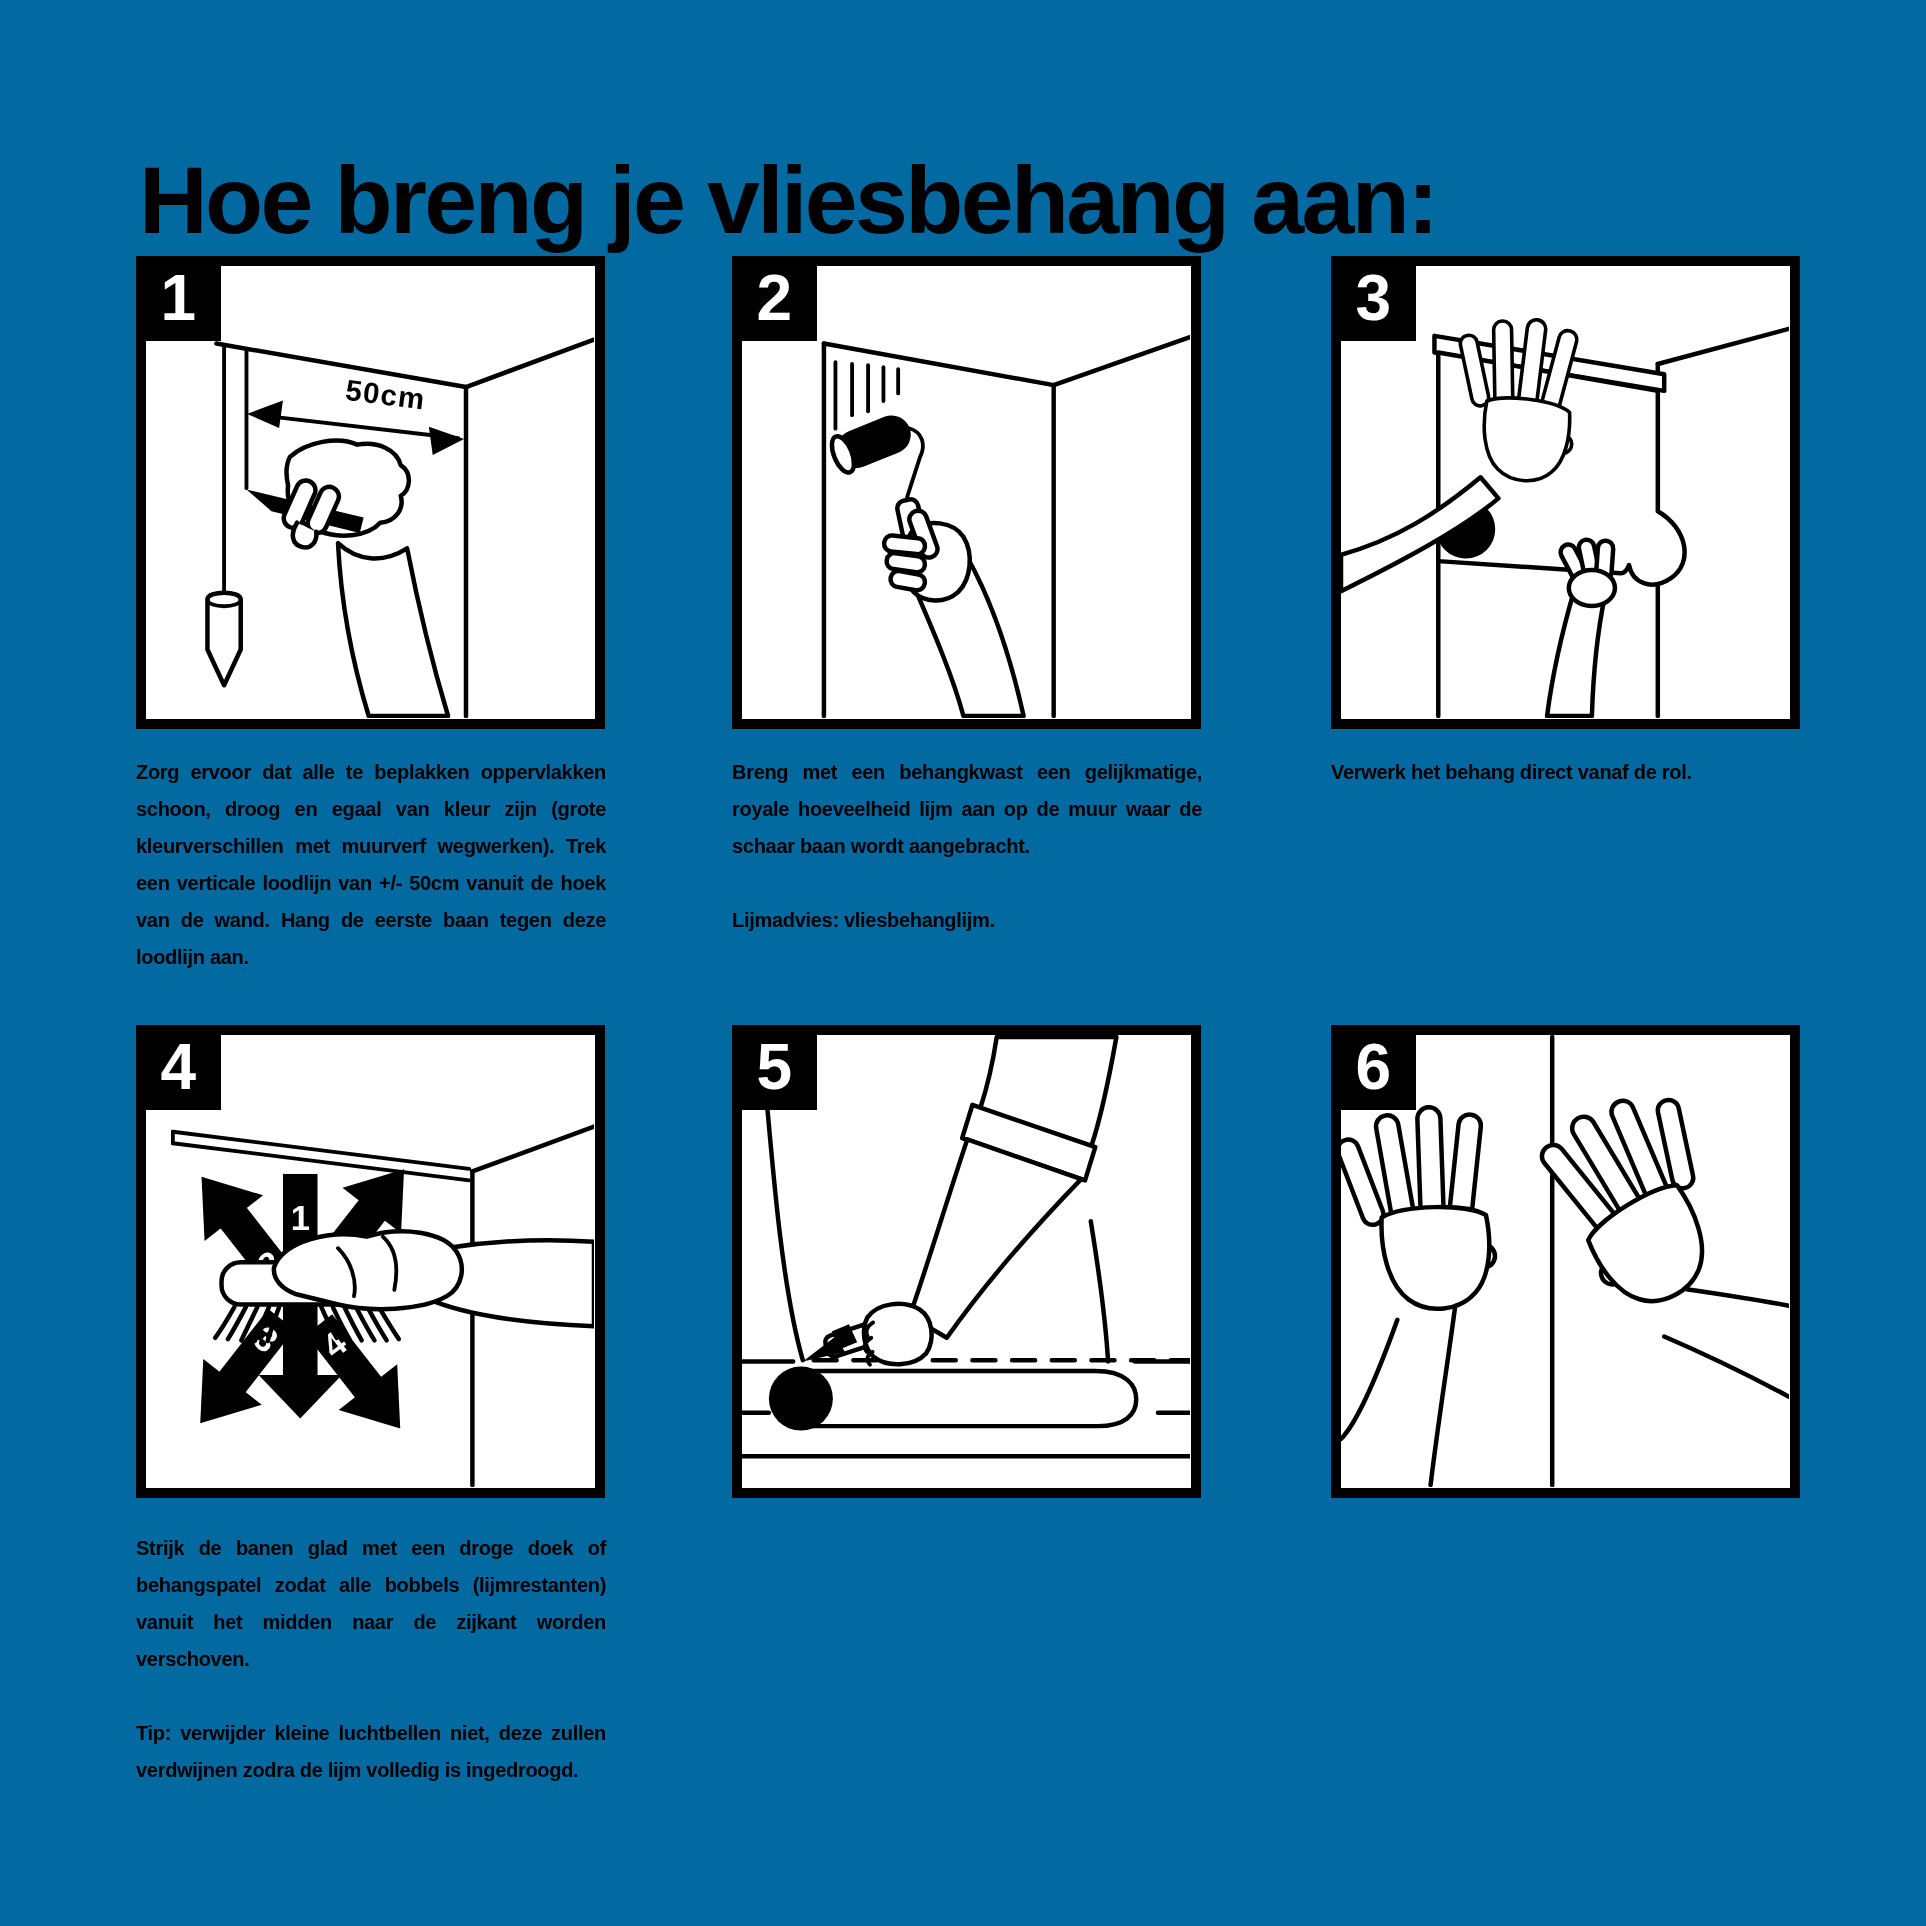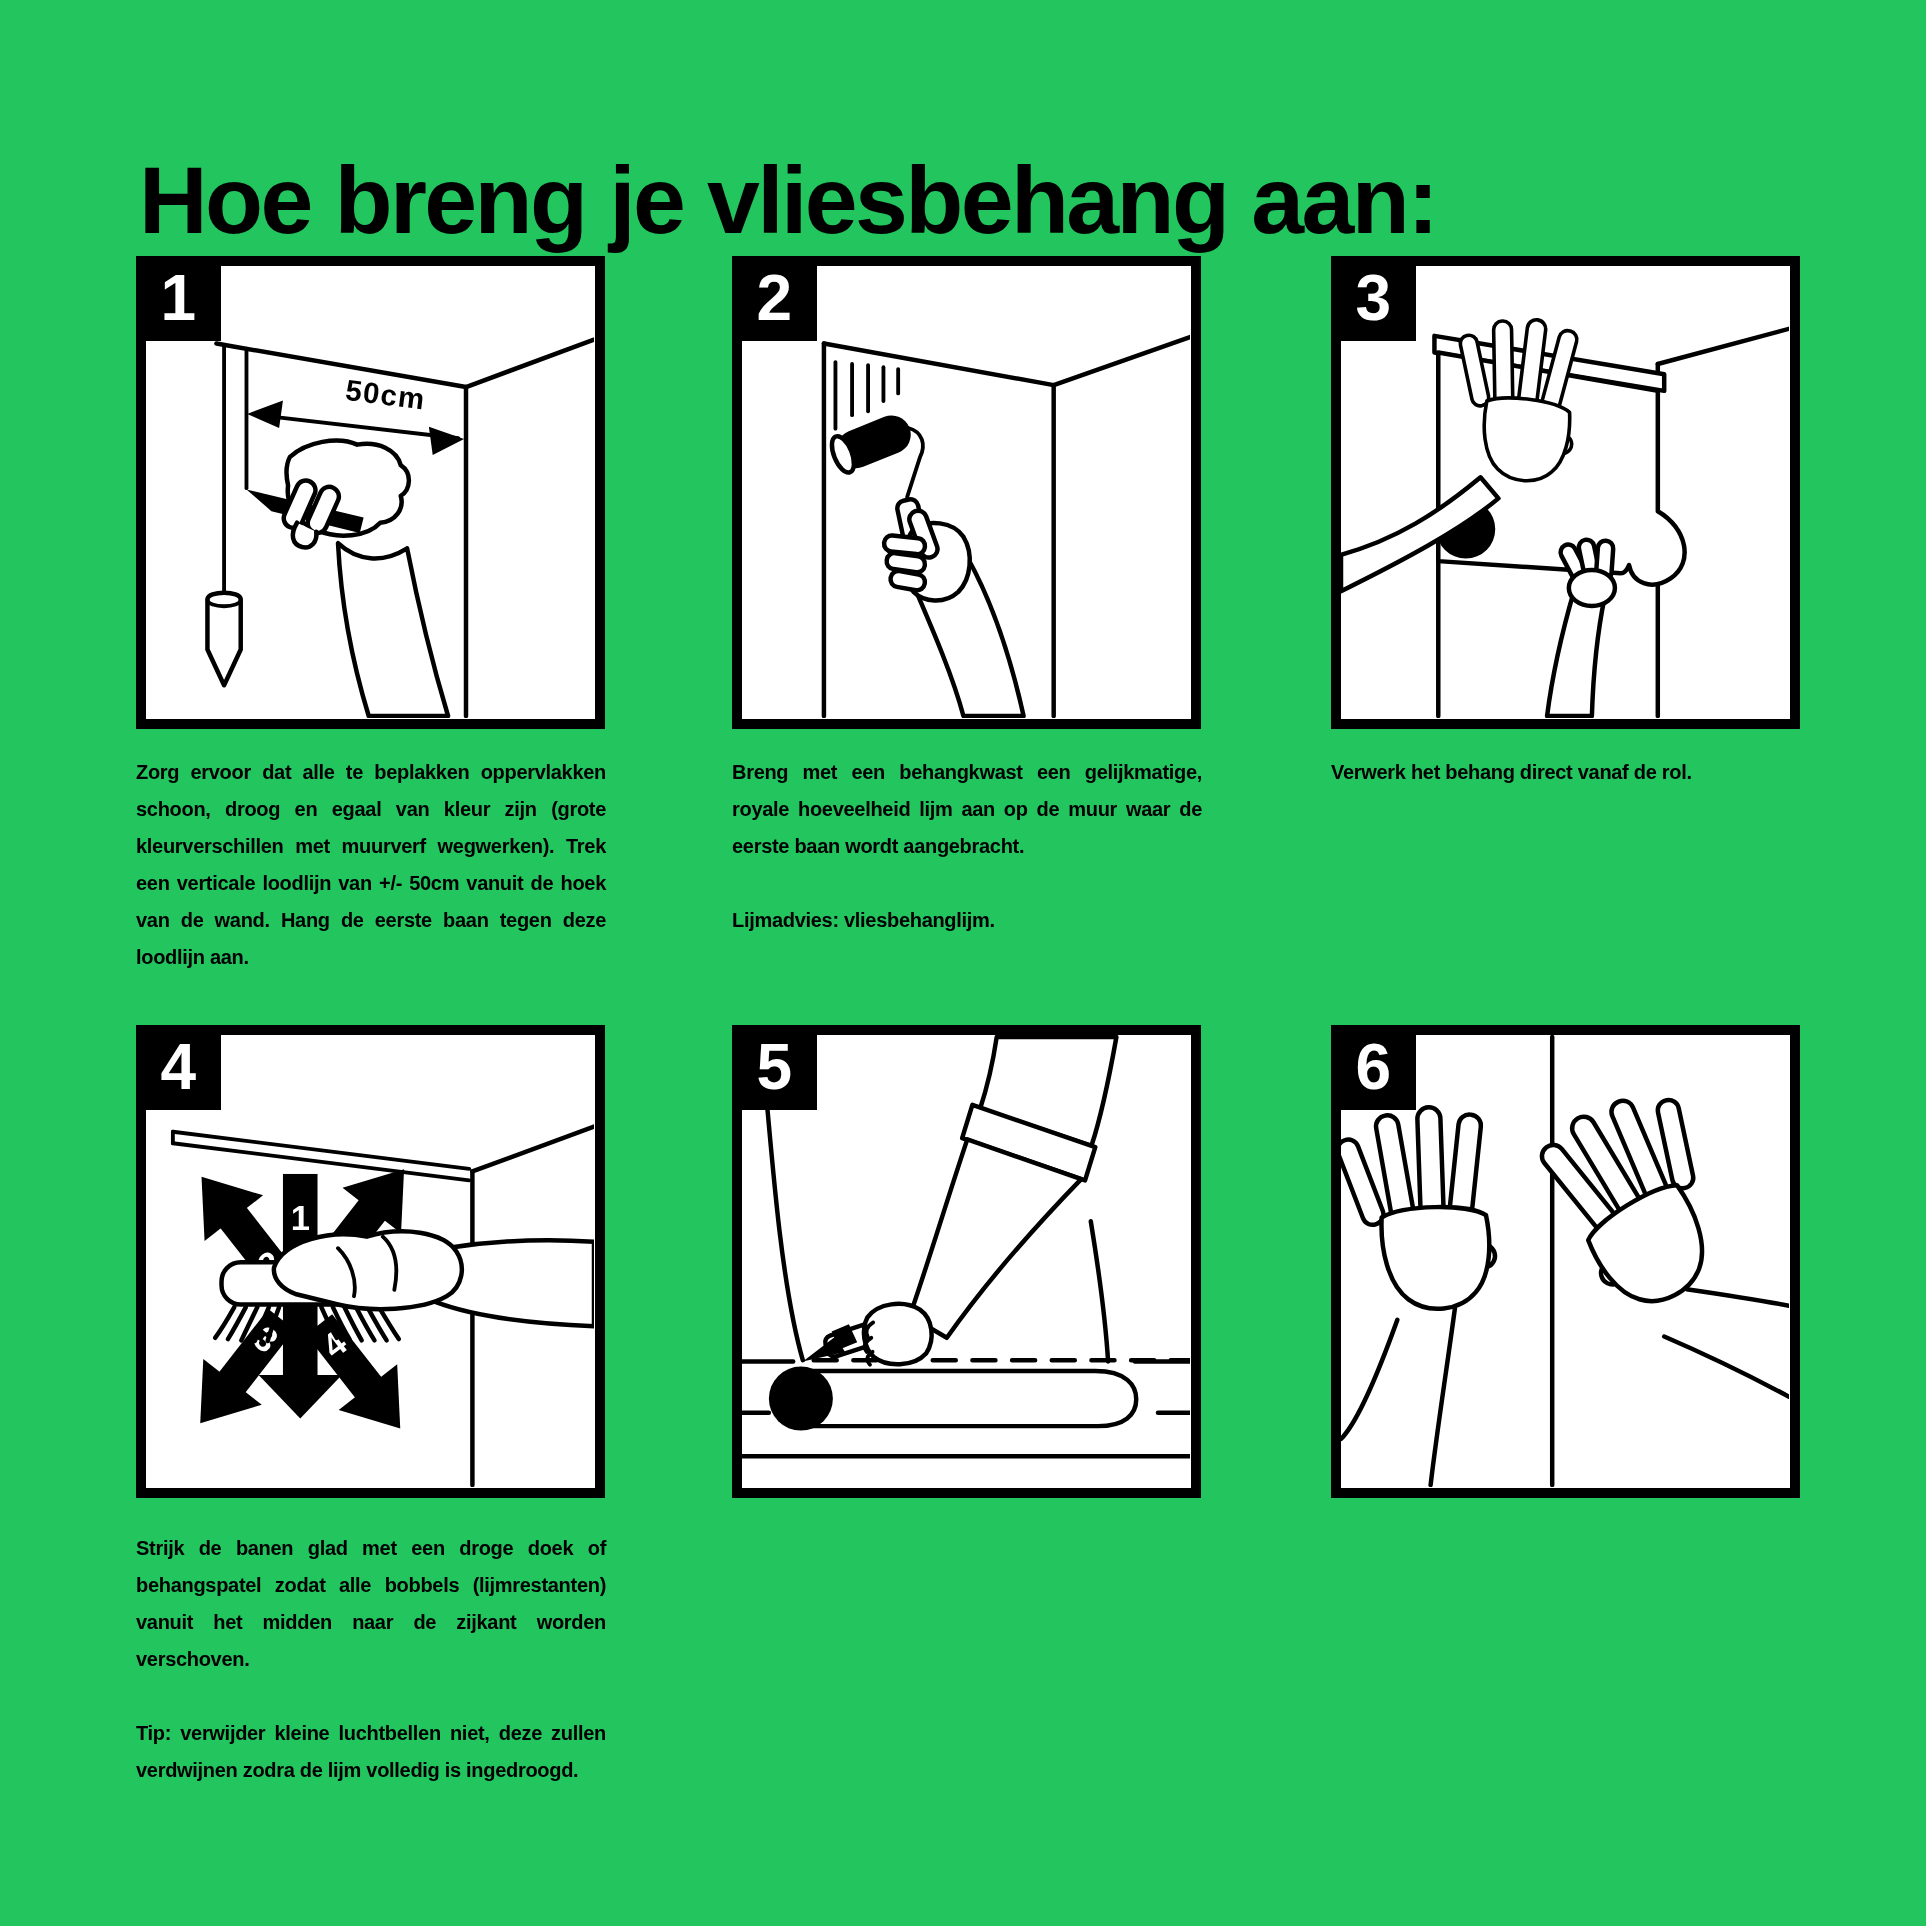--- a/index.html
+++ b/index.html
@@ -1,16 +1,16 @@
 <!DOCTYPE html>
 <html style="font-size:10.3px"><head>
 <meta charset="utf-8">
 <style>
   html,body{margin:0;padding:0;background:#fff;}
-  .page{position:relative;width:1926px;height:1926px;background:#22c55e;overflow:hidden;
+  .page{position:relative;width:1926px;height:1926px;background:#0369a1;overflow:hidden;
         font-family:"Liberation Sans",sans-serif;color:#000;}
   .title{position:absolute;left:139px;top:82px;font-size:95px;font-weight:bold;
          letter-spacing:-2.6px;white-space:nowrap;}
   .panel{position:absolute;width:469px;height:473px;border:10.3px solid #000;
          box-sizing:border-box;background:#fff;}
   .badge{position:absolute;left:-10.3px;top:-10.3px;width:85px;height:85px;background:#000;
          color:#fff;display:flex;align-items:center;justify-content:center;
          font-size:64px;font-weight:bold;line-height:1;}
   .art{position:absolute;left:0;top:0;width:448px;height:452px;}
   .caption{position:absolute;width:470px;font-size:20px;line-height:37px;font-weight:bold;
@@ -281,21 +281,21 @@
     </svg>
     <div class="badge">
       <span>6</span>
     </div>
   </div>
 
   <div class="caption" id="c1">
     <p>Zorg ervoor dat alle te beplakken oppervlakken schoon, droog en egaal van kleur zijn (grote kleurverschillen met muurverf wegwerken). Trek een verticale loodlijn van +/- 50cm vanuit de hoek van de wand. Hang de eerste baan tegen deze loodlijn aan.</p>
   </div>
   <div class="caption" id="c2">
-    <p>Breng met een behangkwast een gelijkmatige, royale hoeveelheid lijm aan op de muur waar de eerste baan wordt aangebracht.</p>
+    <p>Breng met een behangkwast een gelijkmatige, royale hoeveelheid lijm aan op de muur waar de schaar baan wordt aangebracht.</p>
     <p class="gap">Lijmadvies: vliesbehanglijm.</p>
   </div>
   <div class="caption" id="c3">
     <p>Verwerk het behang direct vanaf de rol.</p>
   </div>
   <div class="caption" id="c4">
     <p>Strijk de banen glad met een droge doek of behangspatel zodat alle bobbels (lijmrestanten) vanuit het midden naar de zijkant worden verschoven.</p>
     <p class="gap">Tip: verwijder kleine luchtbellen niet, deze zullen verdwijnen zodra de lijm volledig is ingedroogd.</p>
   </div>
   <div class="caption" id="c6">

